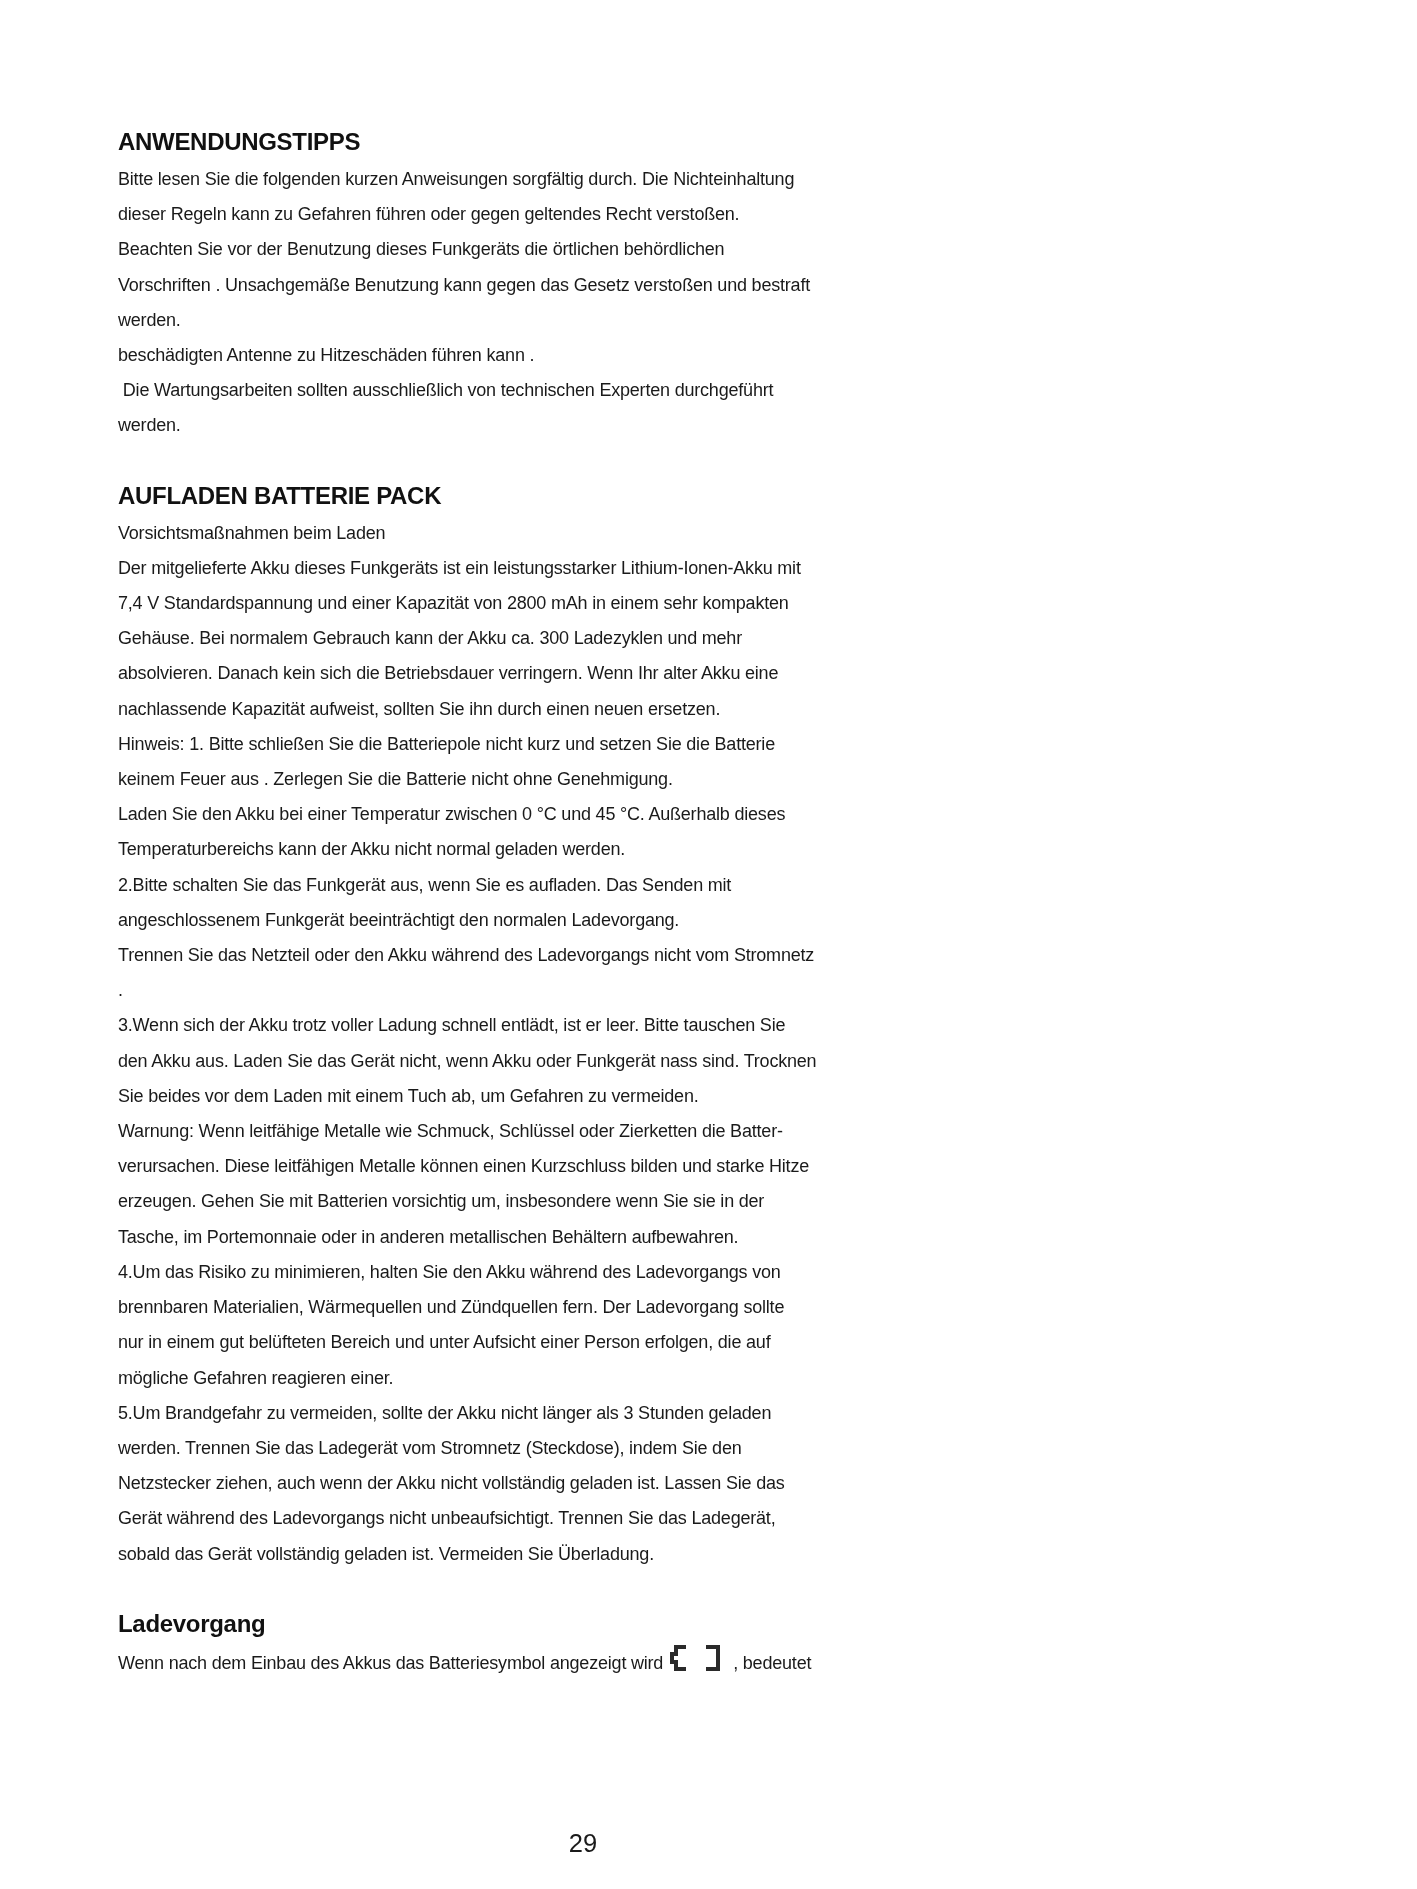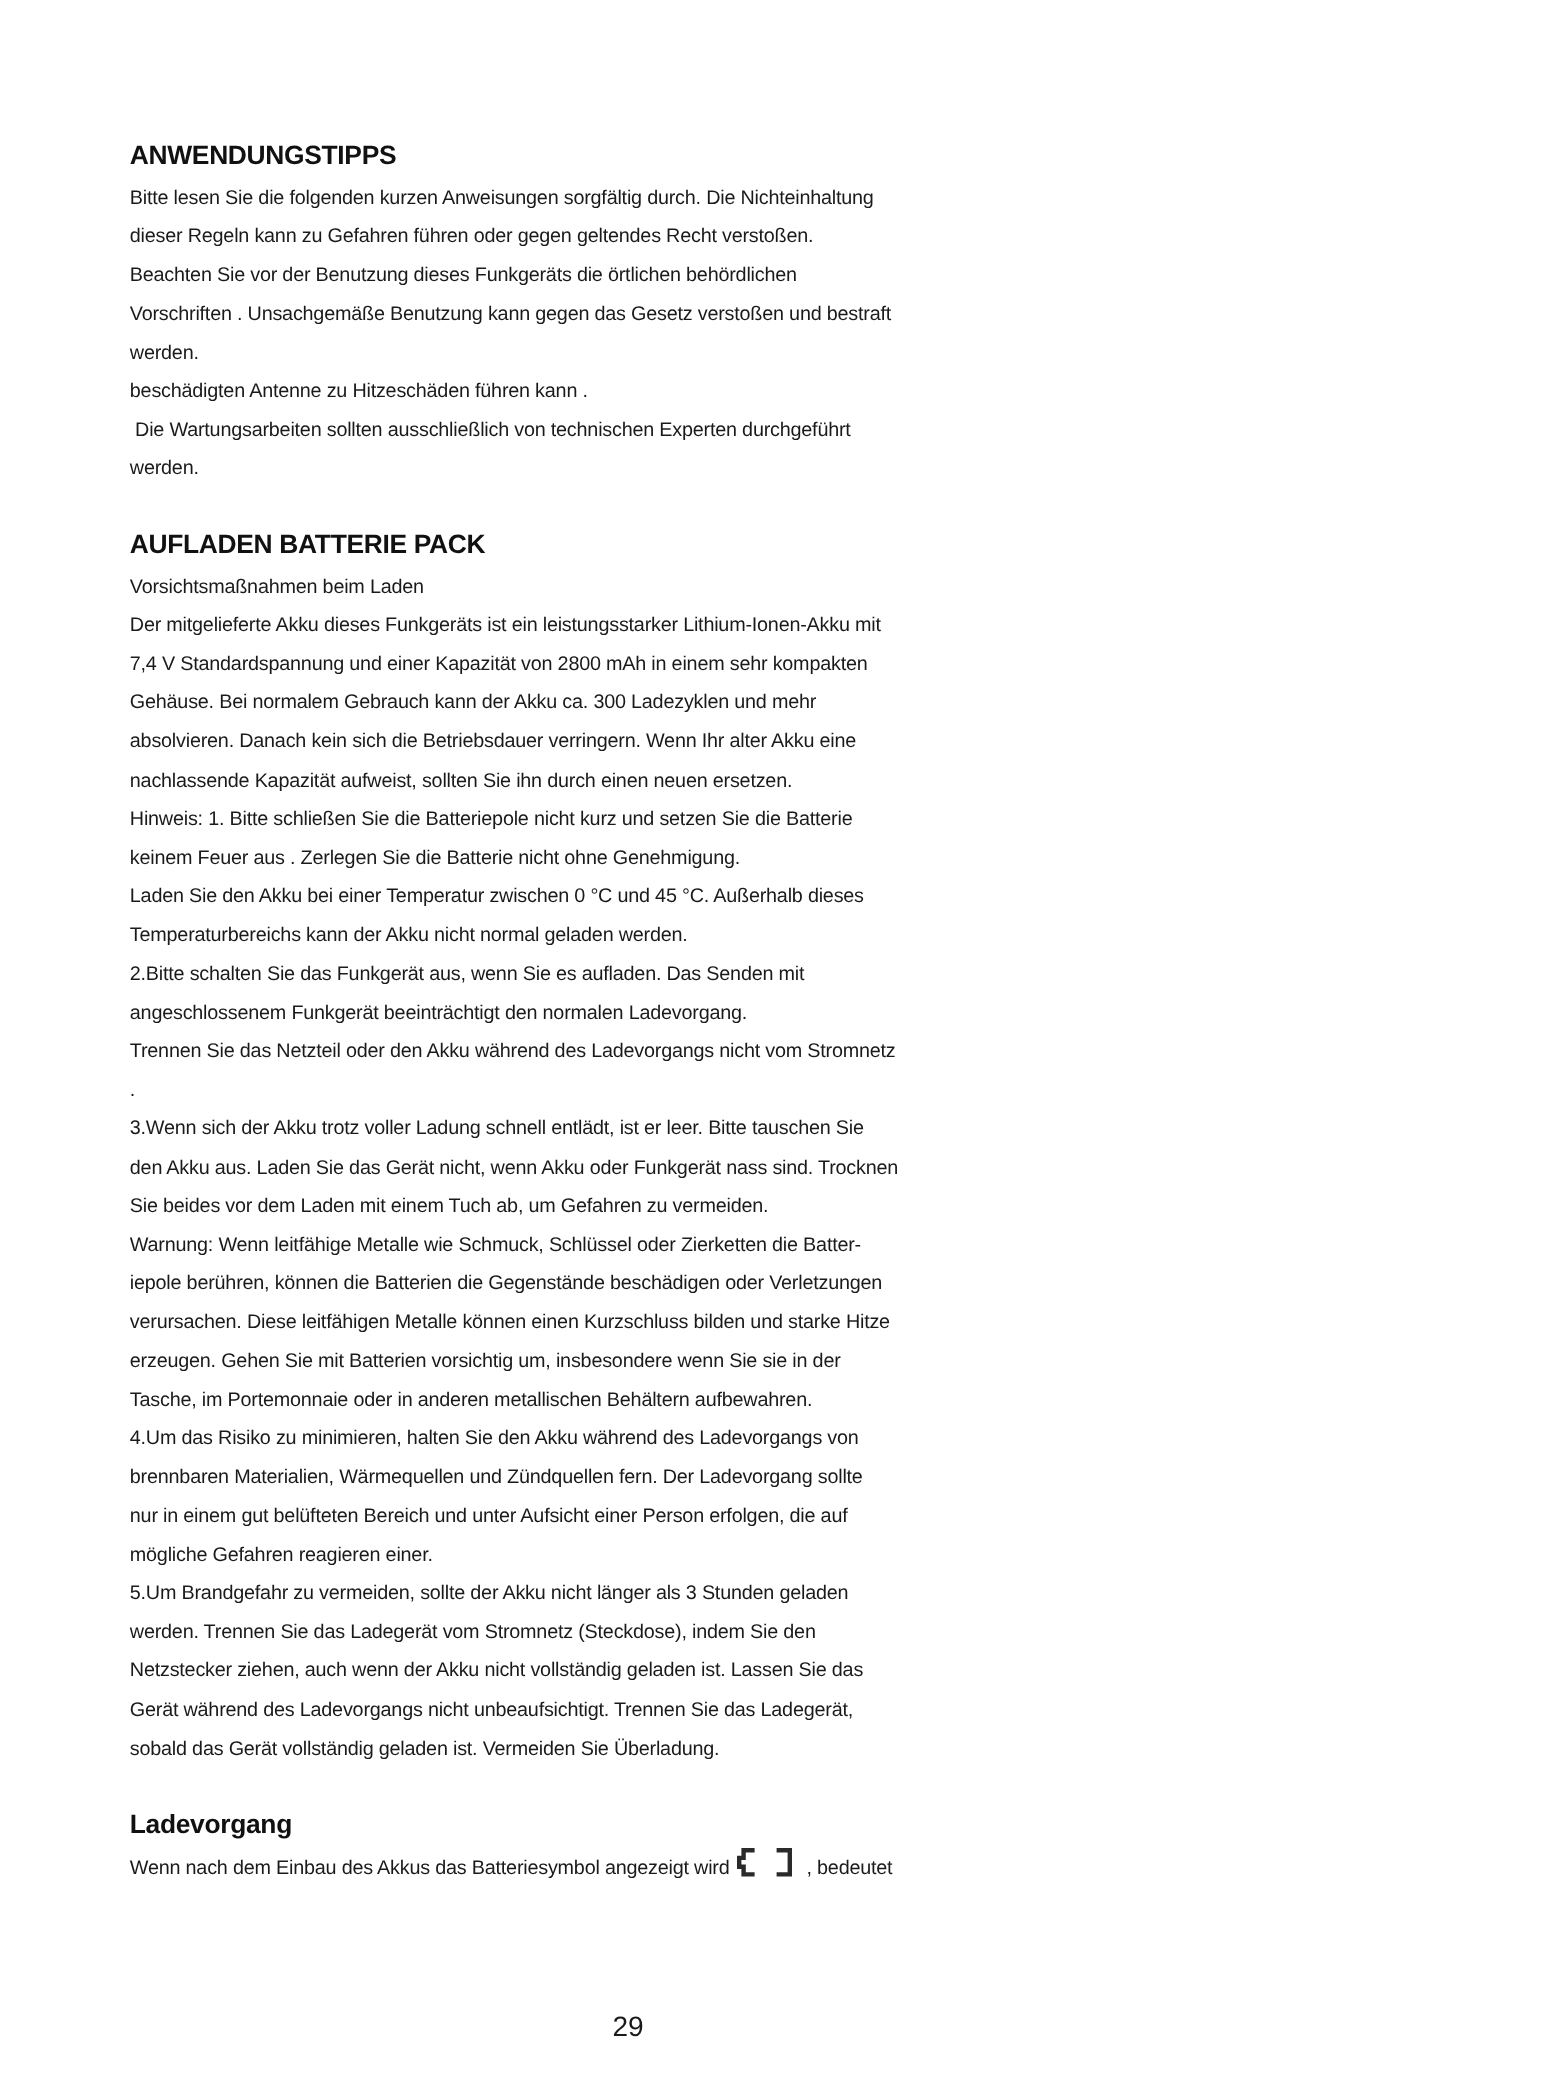--- a/index.html
+++ b/index.html
@@ -45,21 +45,21 @@
     }
     .batt {
       display: inline-block;
       vertical-align: -3px;
       width: 58px;
       height: 28px;
       margin: 0 6px 0 6px;
     }
     .page-number {
       position: absolute;
-      left: 4px;
+      left: 16px;
       width: 1134px;
       top: 1827px;
       text-align: center;
       font-size: 25.5px;
       line-height: 32px;
     }
   </style>
 </head>
 <body>
 
@@ -93,21 +93,20 @@
       <p class="line">Laden Sie den Akku bei einer Temperatur zwischen 0 °C und 45 °C. Außerhalb dieses</p>
       <p class="line">Temperaturbereichs kann der Akku nicht normal geladen werden.</p>
       <p class="line">2.Bitte schalten Sie das Funkgerät aus, wenn Sie es aufladen. Das Senden mit</p>
       <p class="line">angeschlossenem Funkgerät beeinträchtigt den normalen Ladevorgang.</p>
       <p class="line">Trennen Sie das Netzteil oder den Akku während des Ladevorgangs nicht vom Stromnetz</p>
       <p class="line">.</p>
       <p class="line">3.Wenn sich der Akku trotz voller Ladung schnell entlädt, ist er leer. Bitte tauschen Sie</p>
       <p class="line">den Akku aus. Laden Sie das Gerät nicht, wenn Akku oder Funkgerät nass sind. Trocknen</p>
       <p class="line">Sie beides vor dem Laden mit einem Tuch ab, um Gefahren zu vermeiden.</p>
       <p class="line">Warnung: Wenn leitfähige Metalle wie Schmuck, Schlüssel oder Zierketten die Batter-</p>
-      <p class="line">iepole berühren, können die Batterien die Gegenstände beschädigen oder Verletzungen</p>
       <p class="line">verursachen. Diese leitfähigen Metalle können einen Kurzschluss bilden und starke Hitze</p>
       <p class="line">erzeugen. Gehen Sie mit Batterien vorsichtig um, insbesondere wenn Sie sie in der</p>
       <p class="line">Tasche, im Portemonnaie oder in anderen metallischen Behältern aufbewahren.</p>
       <p class="line">4.Um das Risiko zu minimieren, halten Sie den Akku während des Ladevorgangs von</p>
       <p class="line">brennbaren Materialien, Wärmequellen und Zündquellen fern. Der Ladevorgang sollte</p>
       <p class="line">nur in einem gut belüfteten Bereich und unter Aufsicht einer Person erfolgen, die auf</p>
       <p class="line">mögliche Gefahren reagieren einer.</p>
       <p class="line">5.Um Brandgefahr zu vermeiden, sollte der Akku nicht länger als 3 Stunden geladen</p>
       <p class="line">werden. Trennen Sie das Ladegerät vom Stromnetz (Steckdose), indem Sie den</p>
       <p class="line">Netzstecker ziehen, auch wenn der Akku nicht vollständig geladen ist. Lassen Sie das</p>

